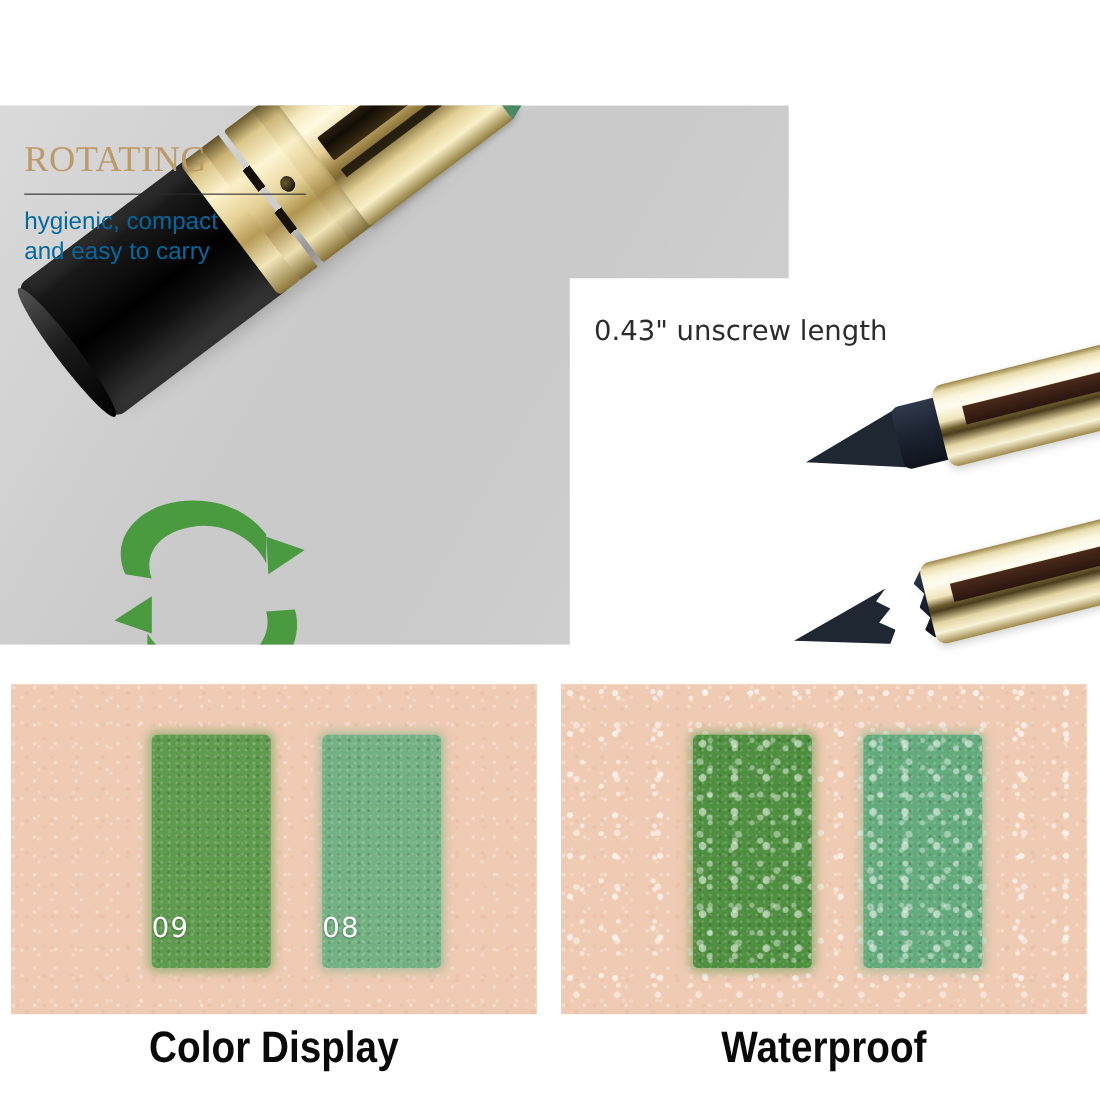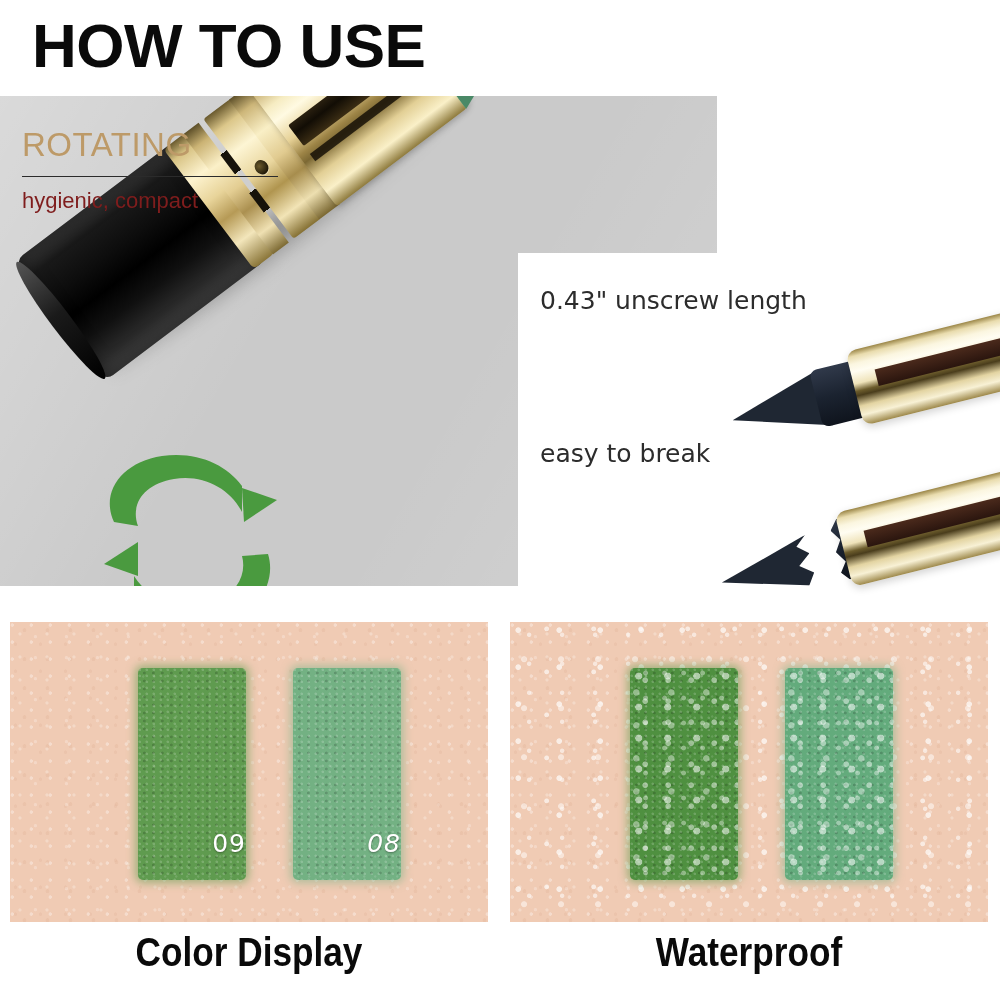--- a/index.html
+++ b/index.html
@@ -28,26 +28,27 @@
     position:absolute;inset:0;
     background:linear-gradient(120deg,rgba(255,255,255,.30) 0%,rgba(255,255,255,0) 40%,
                 rgba(255,255,255,0) 62%,rgba(255,255,255,.18) 100%);
   }
 
   
   #rot-block{position:absolute;left:22px;top:30px;width:275px;z-index:6;}
   .rot-title{
     color:#bd9a68;font-size:33px;line-height:38px;font-weight:400;
     letter-spacing:.5px;
+    font-family:Liberation Serif, serif;
   }
   .rot-rule{
     width:256px;height:0;border-top:1.6px solid #2b2b2b;margin:12px 0 10px 0;
   }
   .rot-sub{
-    color:#7f1d1d;font-size:22px;line-height:27px;font-weight:400;
+    color:#0369a1;font-size:22px;line-height:27px;font-weight:400;
   }
 
   
   #pen-wrap{
     position:absolute;left:0;top:0;width:717px;height:490px;z-index:3;
   }
   
   #pen{
     position:absolute;left:60px;top:150px;width:560px;height:150px;
     transform:rotate(-37deg);transform-origin:0 50%;
@@ -228,61 +229,59 @@
     position:absolute;top:46px;width:108px;height:212px;
     border-radius:5px;
   }
   .sw-dark{
     background:#5f9b4f;
     box-shadow:0 0 9px 3px rgba(95,155,79,.55);
   }
   .sw-light{
     background:#73b183;
     box-shadow:0 0 9px 3px rgba(115,177,131,.5);
-    font-style:italic;
   }
   .sw-grain{
     position:absolute;inset:0;border-radius:5px;
     background-image:
       radial-gradient(circle at 25% 30%,rgba(255,255,255,.18) 0 1px,transparent 1.6px),
       radial-gradient(circle at 70% 62%,rgba(0,0,0,.16) 0 1.1px,transparent 1.7px),
       radial-gradient(circle at 48% 85%,rgba(255,255,255,.12) 0 .9px,transparent 1.5px);
     background-size:7px 6px,9px 8px,11px 10px;
   }
   .sw-drops{
     position:absolute;inset:0;border-radius:5px;
     background-image:
       radial-gradient(circle at 30% 26%,rgba(255,255,255,.55) 0 3.2px,rgba(255,255,255,.12) 3.6px,transparent 4.4px),
       radial-gradient(circle at 66% 58%,rgba(255,255,255,.45) 0 2.4px,transparent 3.2px),
       radial-gradient(circle at 18% 74%,rgba(255,255,255,.40) 0 2.8px,transparent 3.6px),
       radial-gradient(circle at 82% 20%,rgba(255,255,255,.38) 0 2.0px,transparent 2.8px);
     background-size:29px 31px,23px 21px,35px 33px,19px 25px;
   }
   .sw-label{
-    position:absolute;left:0;right:0;bottom:22px;text-align:right;
+    position:absolute;left:0;right:0;bottom:22px;text-align:left;
     color:#ffffff;font-size:25px;font-weight:400;letter-spacing:1px;
     text-shadow:0 1px 2px rgba(0,0,0,.35);
     font-family:"DejaVu Sans","Liberation Sans",sans-serif;
   }
 
   .caption{
     position:absolute;top:928px;width:478px;text-align:center;
     font-size:40px;line-height:48px;font-weight:700;color:#0a0a0a;
     font-family:"Liberation Sans Narrow","Liberation Sans",sans-serif;
     transform:scaleX(.88);
   }
   #caption-left{left:10px;}
   #caption-right{left:510px;}
 </style>
 </head>
 <body>
 
 <div class="page">
 
-  <div id="headline">HOW TO USE</div>
 
   <div id="grey-panel">
     <div class="sheen"></div>
 
     <div id="pen-wrap">
       <div id="pen">
         <div class="pen-shadow"></div>
         <div class="pen-seg body-black"></div>
         <div class="pen-seg gold-1"></div>
         <div class="pen-seg gold-2"></div>
@@ -313,31 +312,31 @@
                L 42 150
                C 56 172, 82 184, 108 180
                C 140 175, 156 152, 150 130 Z" fill="#4a9a3f"></path>
       <path d="M46 150 L 12 138 L 46 116 Z" fill="#4a9a3f"></path>
     </svg>
 
     <div id="rot-block">
       <div class="rot-title">ROTATING</div>
       <div class="rot-rule"></div>
       <div class="rot-sub">hygienic, compact</div>
+      <div class="rot-sub">and easy to carry</div>
     </div>
   </div>
 
   <div id="white-panel">
 
     <div id="wp-text-1" class="wp-text">
       <div>0.43" unscrew length</div>
     </div>
 
     <div id="wp-text-2" class="wp-text">
-      <div>easy to break</div>
     </div>
 
     <div id="prod-a">
       <div class="nib"></div>
       <div class="nib-round"></div>
       <div class="ferrule"></div>
       <div class="ferrule-dark"></div>
     </div>
 
     <div id="prod-b">

